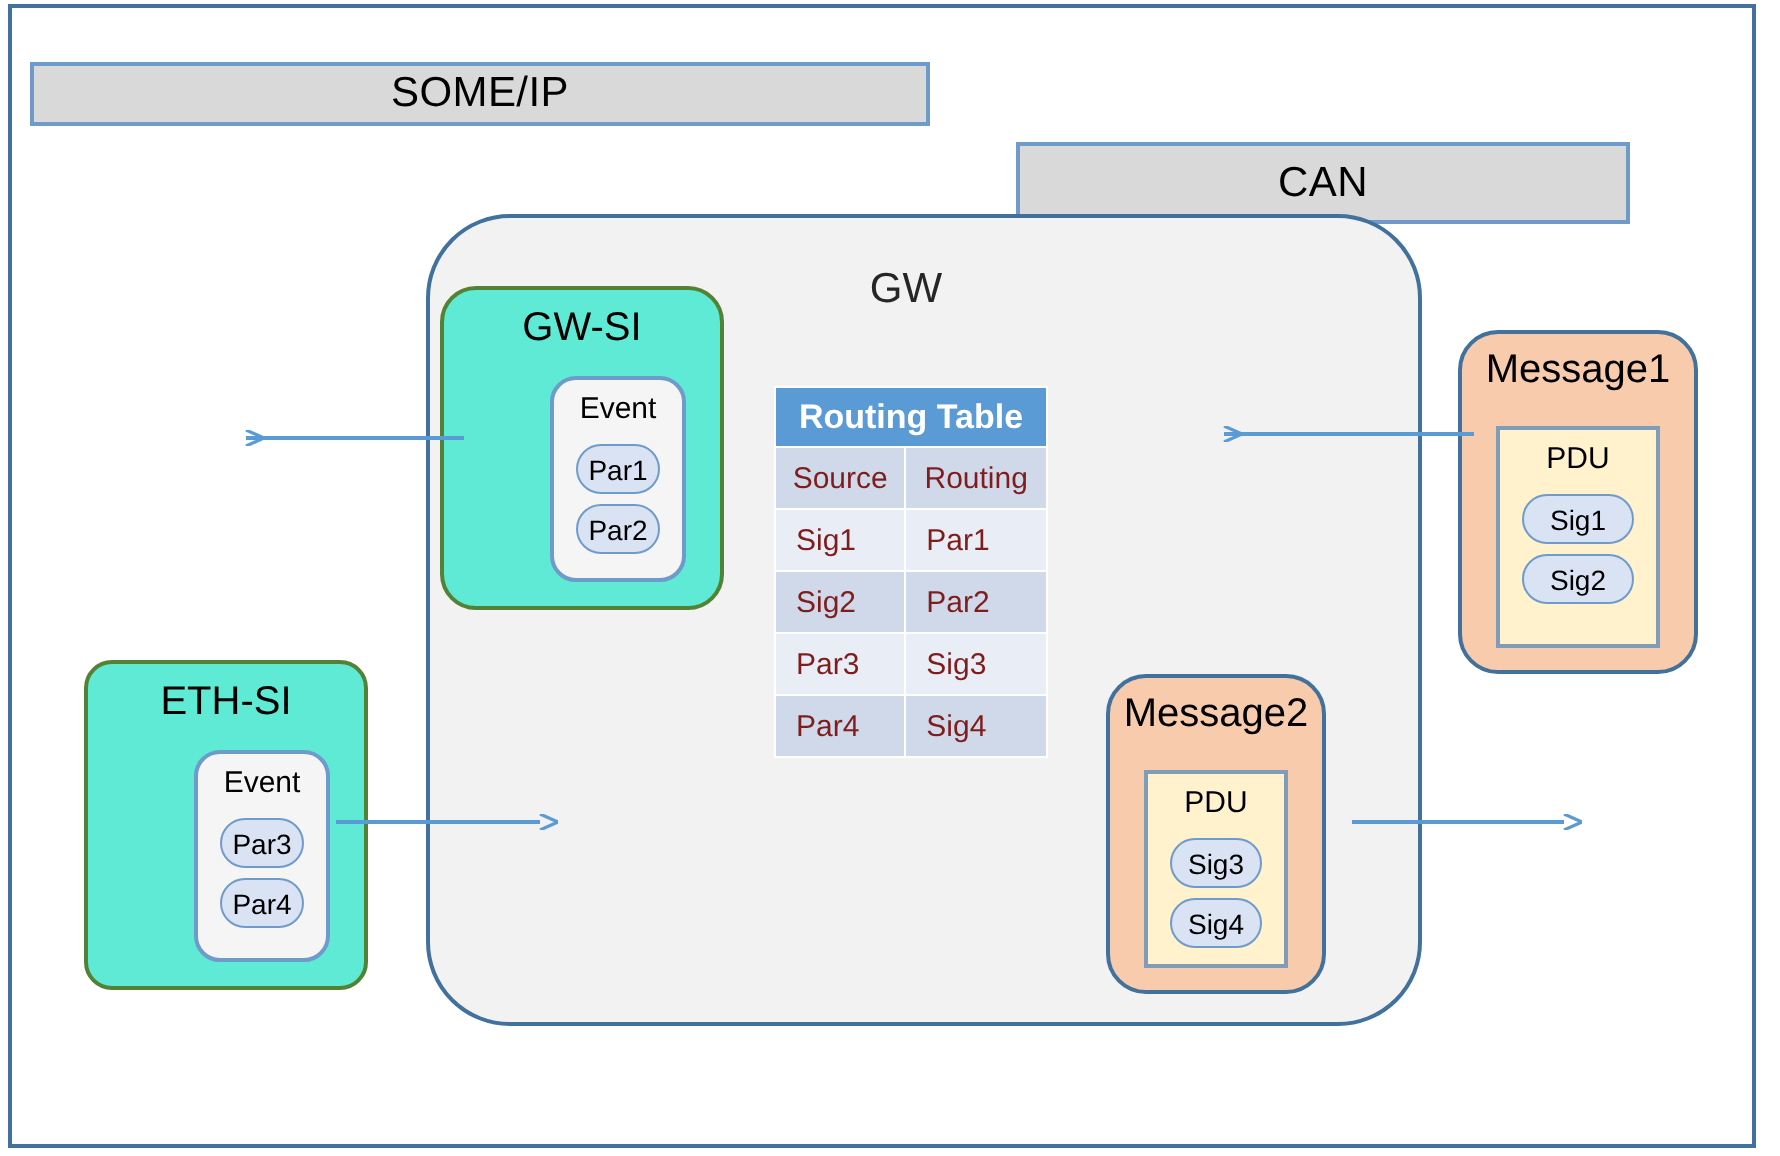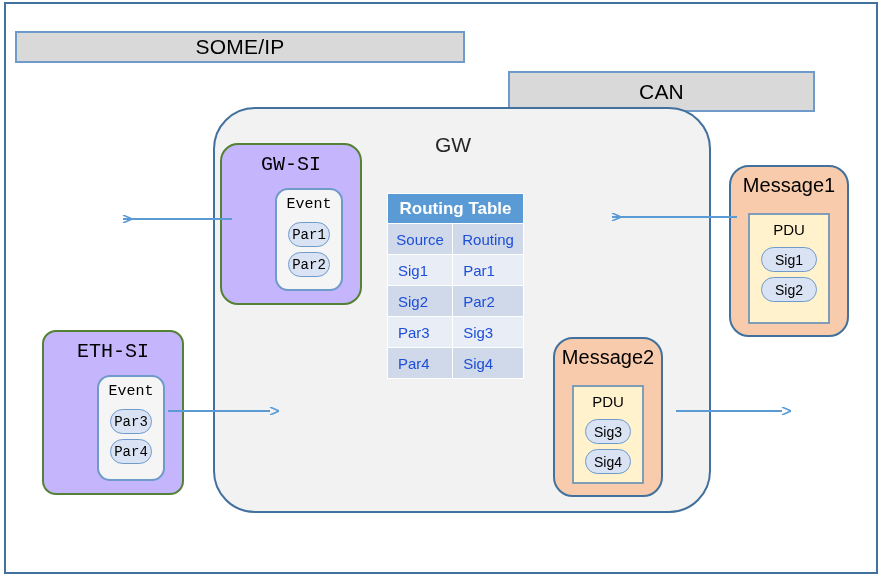--- a/index.html
+++ b/index.html
@@ -67,25 +67,24 @@
     top: 133px;
     width: 120px;
     text-align: center;
     font-size: 21px;
     color: #262626;
   }
 
   
   .si-box {
     position: absolute;
-    background: #c4b5fd;
+    background: #5eead4;
     border: 2px solid #548235;
     border-radius: 18px;
     box-sizing: border-box;
-    font-family: Liberation Mono, monospace;
   }
   .si-gwsi  { left: 220px; top: 143px; width: 142px; height: 162px; }
   .si-ethsi { left: 42px;  top: 330px; width: 142px; height: 165px; border-radius: 14px; }
 
   .si-title {
     position: absolute;
     left: 0;
     right: 0;
     top: 8px;
     text-align: center;
@@ -176,21 +175,21 @@
     width: 137px;
     border-collapse: collapse;
     font-size: 15px;
   }
   .routing-table td, .routing-table th {
     border: 1.5px solid #FFFFFF;
     padding: 0;
     height: 30px;
     text-align: left;
     padding-left: 10px;
-    color: #1d4ed8;
+    color: #7f1d1d;
     font-weight: normal;
   }
   .rt-header th {
     background: #5B9BD5;
     color: #FFFFFF;
     font-weight: bold;
     text-align: center;
     padding-left: 0;
     font-size: 17px;
     height: 29px;

